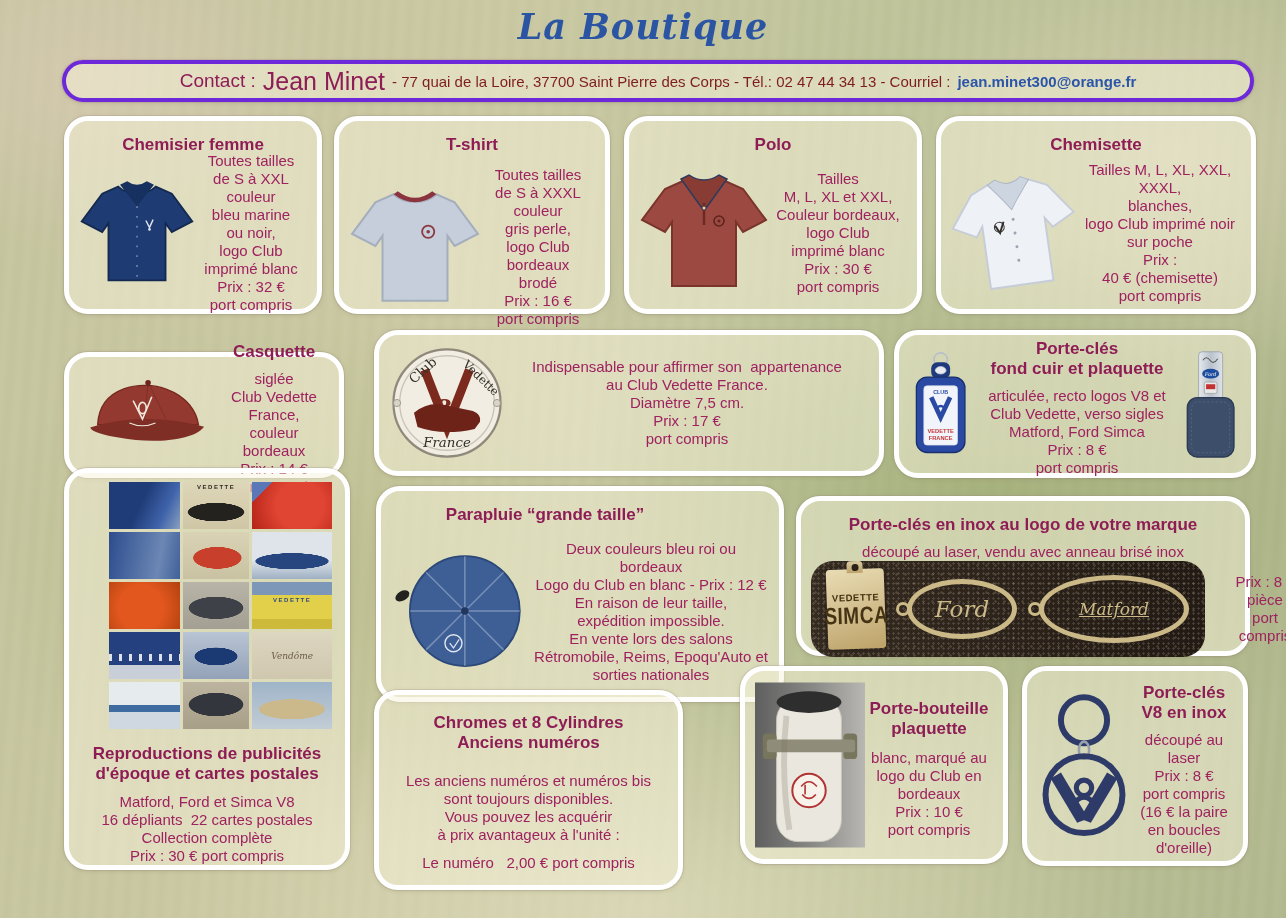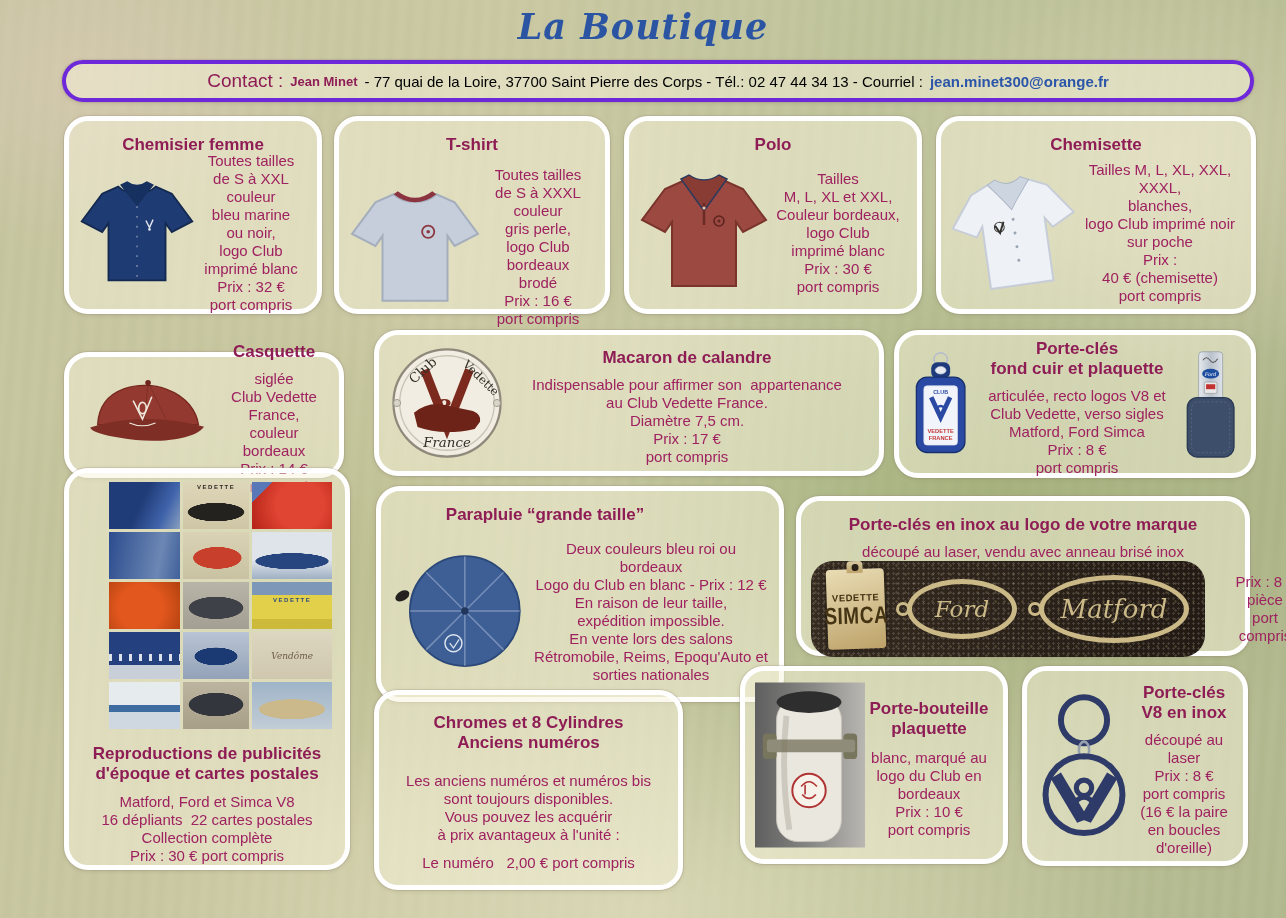--- a/index.html
+++ b/index.html
@@ -16,22 +16,22 @@
       linear-gradient(100deg,#c6c6a0,#cccaa4 35%,#bec49a 65%,#b2b88e);
     filter:blur(4px);}
   .title{position:absolute;z-index:2;top:6px;left:0;width:100%;margin:0;text-align:center;
     font-family:"DejaVu Serif",serif;font-style:italic;font-weight:bold;font-size:35px;
     color:#2b54a3;letter-spacing:1px;}
   .contact{position:absolute;z-index:2;left:62px;top:60px;width:1192px;height:42px;box-sizing:border-box;
     border:4px solid #6d28d9;border-radius:22px;background:rgba(247,243,220,.5);
     box-shadow:0 0 0 1px rgba(160,140,130,.25), 0 1px 4px rgba(100,90,60,.2);
     display:flex;align-items:center;justify-content:center;gap:7px;white-space:nowrap;}
   .c-label{font-size:19px;color:#8e1c55;}
-  .c-name{font-size:13px;font-weight:bold;color:#8e1c55;}
-  .c-addr{font-size:15px;color:#000000;}
+  .c-name{font-size:25px;font-weight:normal;color:#8e1c55;}
+  .c-addr{font-size:15px;color:#7f1d1d;}
   .c-email{font-size:15px;font-weight:bold;color:#2b55a8;text-decoration:none;cursor:pointer;}
 
   .card{position:absolute;z-index:2;box-sizing:border-box;border:5px solid #fff;border-radius:24px;
     background:rgba(247,243,220,.5);padding:6px 10px;display:flex;flex-direction:column;
     box-shadow:0 0 0 1px rgba(160,140,130,.25), 0 1px 4px rgba(100,90,60,.2);}
   .ptitle{margin:8px 0;font-size:17px;line-height:1.2;font-weight:bold;color:#8e1c55;
     text-align:center;white-space:pre-wrap;}
   .pdesc{font-size:15px;line-height:1.2;color:#9f2260;text-align:center;white-space:pre-wrap;}
   .prow{display:flex;align-items:center;flex:1;min-height:0;}
   .prow .pdesc{flex:1;}
@@ -94,21 +94,21 @@
     background:linear-gradient(#d9cca4,#bda269);border-radius:4px 4px 0 0;}
   .simca-tag::after{content:"";position:absolute;top:-5px;left:50%;margin-left:-3.5px;width:7px;height:7px;
     border-radius:50%;background:#2a2118;}
   .simca-v{font-size:9.5px;font-weight:bold;letter-spacing:.5px;}
   .simca-s{font-size:19px;font-weight:bold;transform:scaleY(1.25);letter-spacing:.5px;}
   .oval{border:5px solid #cbb987;border-radius:50%;display:flex;align-items:center;justify-content:center;
     color:#cbb987;font-family:"DejaVu Serif",serif;font-style:italic;position:relative;flex:none;}
   .oval::before{content:"";position:absolute;left:-16px;top:50%;margin-top:-7px;width:8px;height:8px;
     border:3px solid #cbb987;border-radius:50%;}
   .oval-ford{width:100px;height:50px;font-size:23px;}
-  .oval-matford{width:140px;height:58px;font-size:26px;}
+  .oval-matford{width:140px;height:58px;font-size:17px;text-decoration:underline;}
   .inox-price{width:100px;text-align:center;flex:none;}
 </style>
 </head>
 <body>
 
 <div class="page">
   <div class="bg"></div>
 
   <h1 class="title">La Boutique</h1>
 
@@ -241,21 +241,20 @@
         <circle cx="9" cy="65" r="4" fill="#d8d4c6" stroke="#9a958a"></circle>
         <circle cx="121" cy="65" r="4" fill="#d8d4c6" stroke="#9a958a"></circle>
         <path d="M40 28 L65 92 L90 28" stroke="#7c2a1d" stroke-width="10" fill="none"></path>
         <text x="62" y="78" font-size="26" font-weight="bold" font-family="DejaVu Serif,serif" fill="#7c2a1d" text-anchor="middle">8</text>
         <path d="M28 76 Q45 62 66 68 L94 74 Q104 78 102 86 L96 94 Q60 102 32 92 Z" fill="#6d2318"></path>
         <text x="28" y="44" font-size="15" font-family="DejaVu Serif,serif" fill="#33302a" transform="rotate(-42 28 44)">Club</text>
         <text x="100" y="40" font-size="13" font-family="DejaVu Serif,serif" fill="#33302a" text-anchor="middle" transform="rotate(44 100 40)">Vedette</text>
         <text x="65" y="114" font-size="15" font-style="italic" font-family="DejaVu Serif,serif" fill="#33302a" text-anchor="middle">France</text>
       </svg>
       <div style="flex:1">
-        <h3 class="ptitle">Macaron de calandre</h3>
         <div class="pdesc">Indispensable pour affirmer son  appartenance
 au Club Vedette France.
 Diamètre 7,5 cm.
 Prix : 17 €
 port compris</div>
       </div>
     </div>
   </section>
 
   <section class="card" id="card-cuir">

